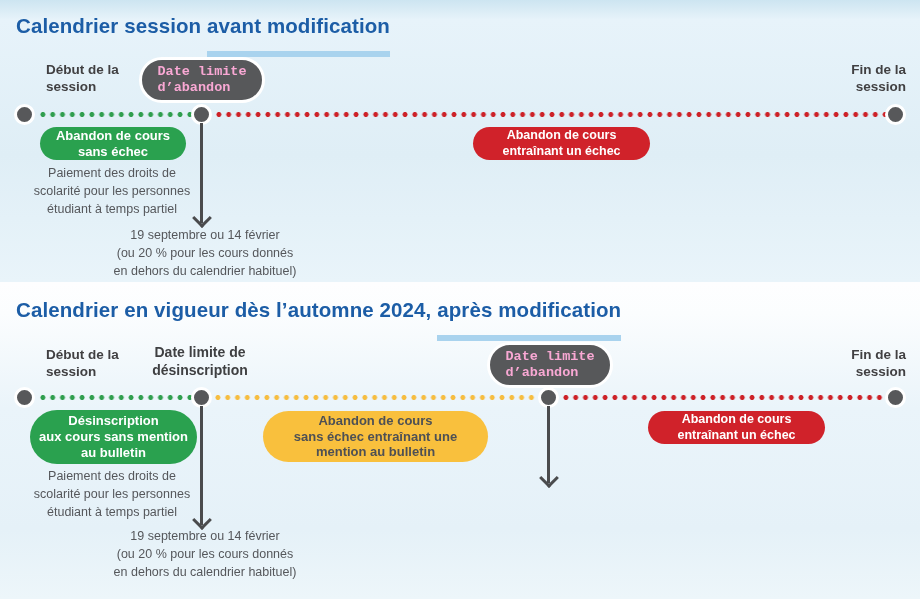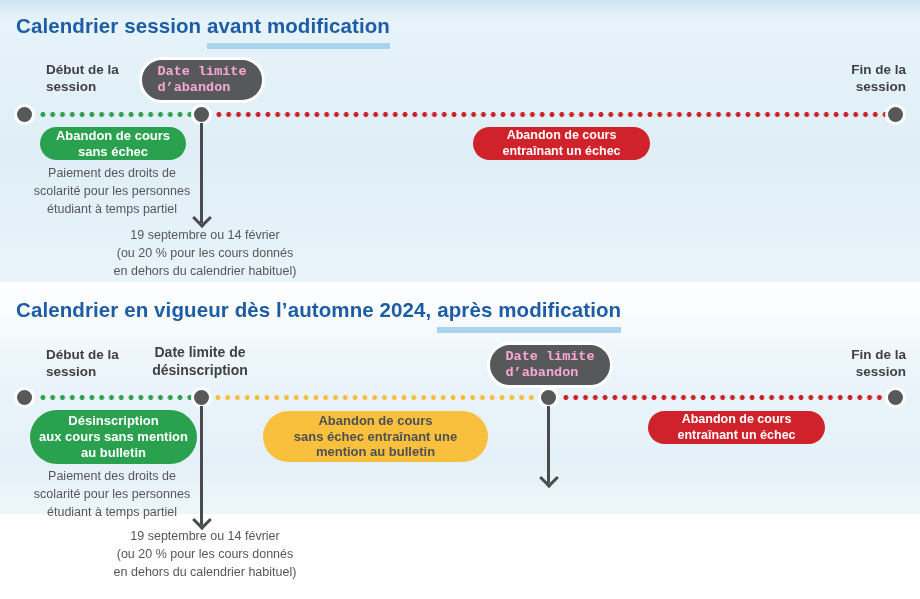--- a/index.html
+++ b/index.html
@@ -2,26 +2,26 @@
 <html lang="fr" style="--title_blue: #1c5da6; --title_underline: #a9d3ee; --green: #2aa14f; --yellow: #f9c03d; --red: #d0222a; --dark_gray: #57585a; --dot_green: #2f9e4e; --dot_yellow: #f6bd40; --dot_red: #cd2127;"><head>
 <meta charset="utf-8">
 <style>
   html,body{margin:0;padding:0;background:#ffffff;}
   .canvas{
     position:relative;width:920px;height:599px;overflow:hidden;
     font-family:"Liberation Sans",sans-serif;background:#ffffff;
   }
   .sec{position:absolute;left:0;width:920px;}
   .sec1{top:0;height:282px;background:linear-gradient(180deg,#cde5f1 0%,#e7f3fa 7%,#dfeef6 55%,#e9f4fa 100%);}
-  .sec2{top:282px;height:232px;background:linear-gradient(180deg,#fefeff 0%,#fbfdfe 10%,#eaf4fa 40%,#e5f1f8 78%,#edf6fa 100%);}
+  .sec2{top:282px;height:317px;background:linear-gradient(180deg,#fefeff 0%,#fbfdfe 10%,#eaf4fa 40%,#e5f1f8 78%,#edf6fa 100%);}
 
   .title{position:absolute;left:16px;top:14px;margin:0;font-size:20.5px;font-weight:bold;
          color:var(--title_blue,#1c5da6);white-space:nowrap;letter-spacing:.1px;}
   .sec2 .title{top:16px;}
-  .title .ul{border-bottom:6px solid var(--title_underline,#a9d3ee);padding-bottom:6px;}
+  .title .ul{border-bottom:6px solid var(--title_underline,#a9d3ee);padding-bottom:14px;}
 
   .multiline{white-space:pre-line;}
 
   .label{position:absolute;font-size:13.5px;font-weight:bold;color:#414042;line-height:1.25;margin-left:32px;}
   .start{left:14px;top:62px;}
   .end{right:14px;top:62px;text-align:right;}
   .sec2 .start,.sec2 .end{top:65px;}
 
   .dereg{position:absolute;left:110px;top:62px;width:180px;text-align:center;
          font-size:14px;font-weight:bold;color:#3f4042;line-height:1.25;}

